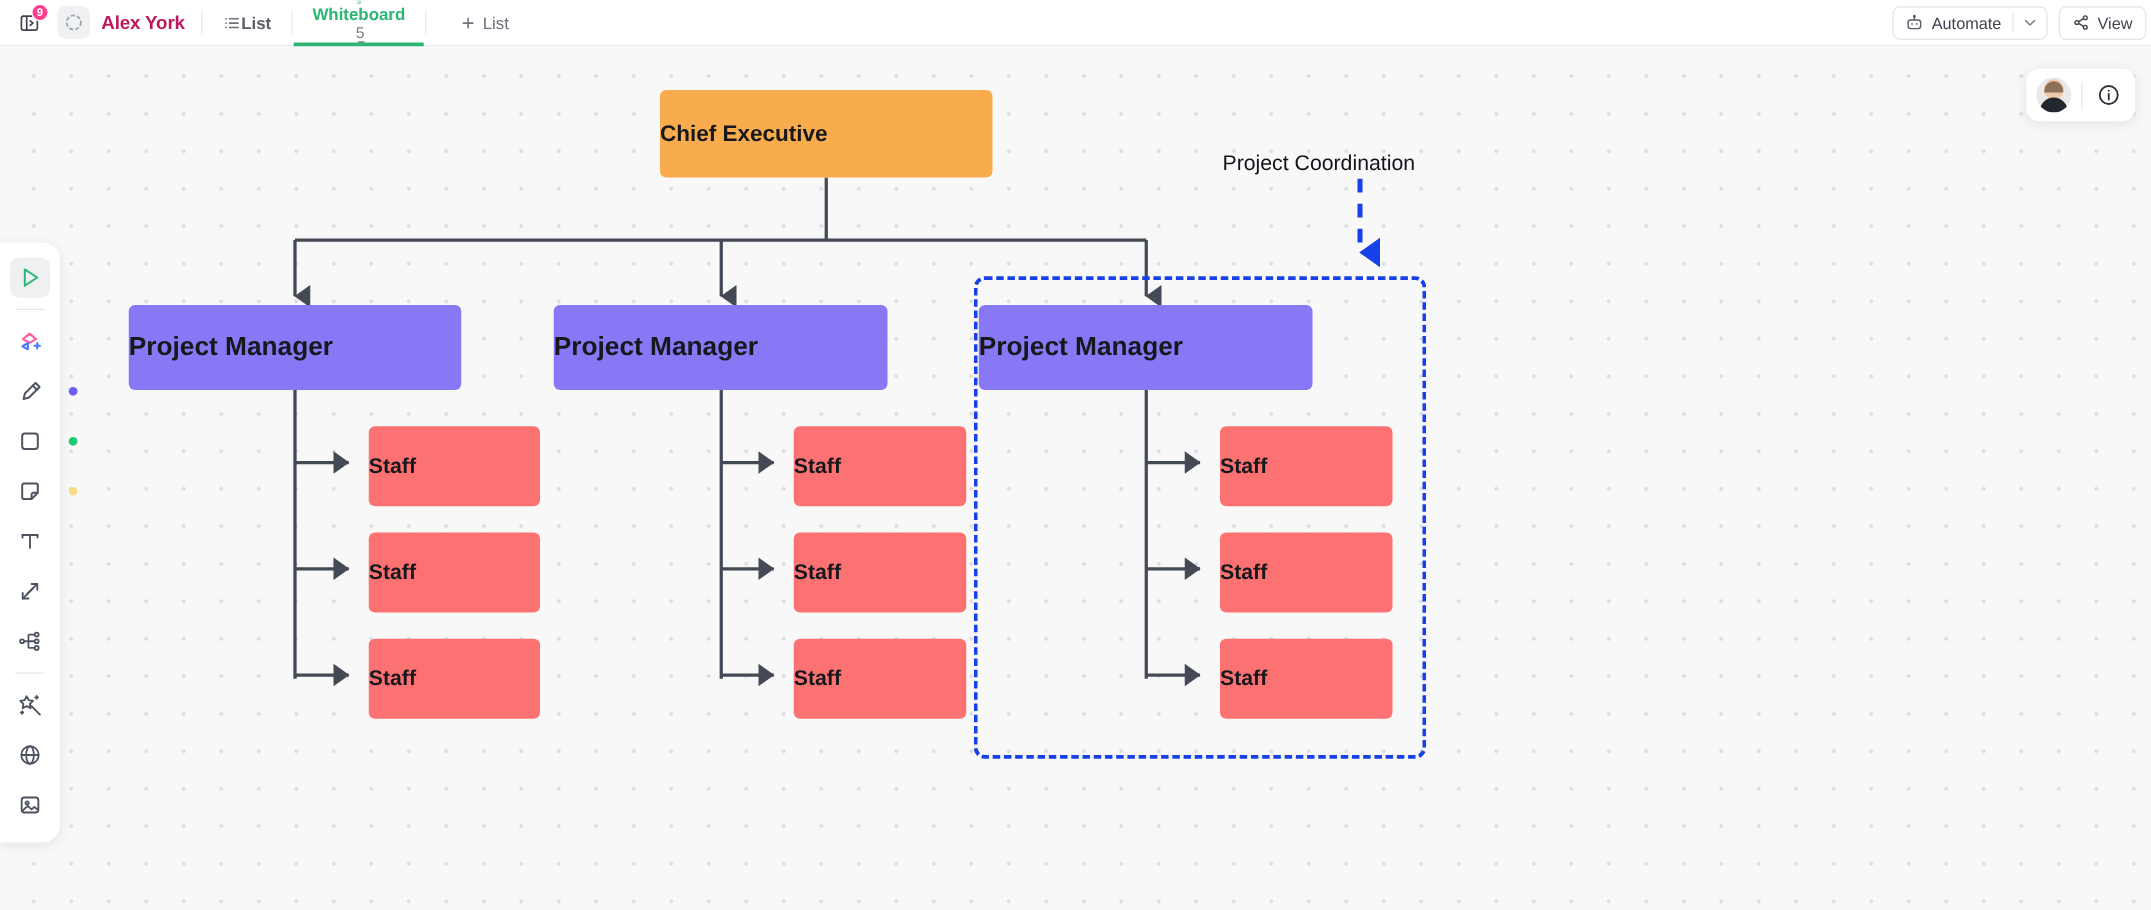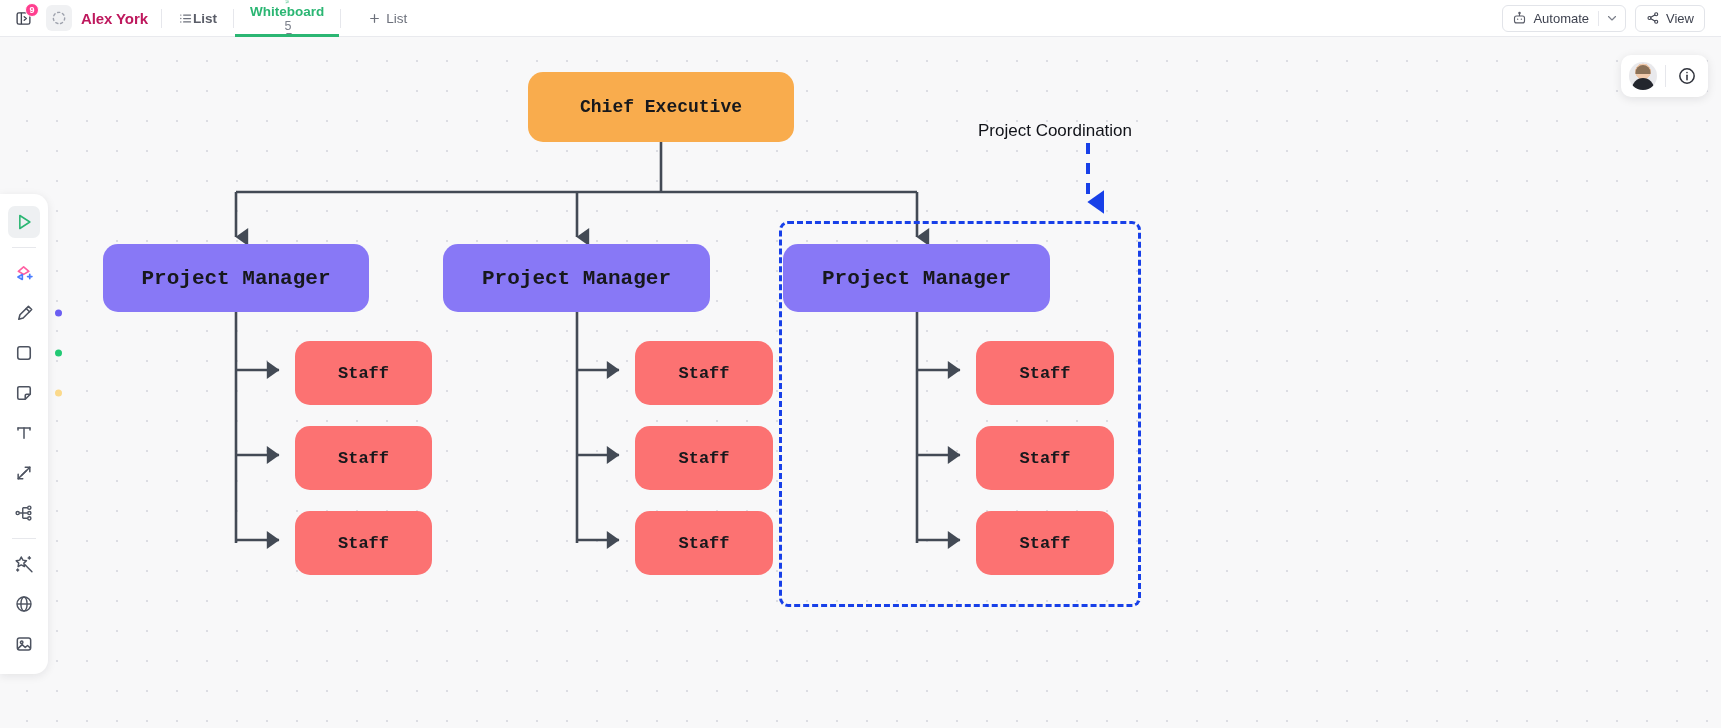--- a/index.html
+++ b/index.html
@@ -13,21 +13,21 @@
   
   .topbar {
     position: absolute; top: 0; left: 0;
     width: 1721px; height: 37px;
     background: #ffffff;
     border-bottom: 1px solid #e9eaee;
     display: flex; align-items: center;
     z-index: 40;
   }
   .tb-left { display: flex; align-items: center; height: 100%; padding-left: 10px; }
-  .tb-right { margin-left: auto; display: flex; align-items: center; padding-right: 16px; gap: 9px; }
+  .tb-right { margin-left: auto; display: flex; align-items: center; padding-right: 4px; gap: 9px; }
 
   .sidebar-toggle {
     position: relative;
     width: 26px; height: 26px;
     display: flex; align-items: center; justify-content: center;
     border-radius: 5px; cursor: pointer;
   }
   .badge {
     position: absolute; top: -2px; right: -3px;
     min-width: 14px; height: 14px; padding: 0 3px;
@@ -141,26 +141,25 @@
   .avatar-img::before {
     content:""; position:absolute; left:50%; top:3px; transform:translateX(-50%);
     width: 15px; height: 9px; border-radius: 8px 8px 0 0; background:#8a7158; z-index:2;
   }
   .panel-vline { width: 1px; height: 22px; background: #e6e7ec; }
   .info-btn { width: 26px; height: 26px; display:flex; align-items:center; justify-content:center; cursor:pointer; border-radius:6px; }
 
   
   .node {
     position: absolute;
-    display: flex; align-items: center; justify-content: center;
-    border-radius: 15px;
+    display: flex; align-items: center; 
+    border-radius: 5px;
     font-weight: 700; color: #17181c;
     cursor: pointer;
     user-select: none;
-    font-family: Liberation Mono, monospace;
   }
   .node-ceo   { font-size: 18px; }
   .node-pm    { font-size: 21px; font-weight: 600; }
   .node-staff { font-size: 17px; }
 
   .dashed-group {
     position: absolute;
     border: 3.5px dashed #1840e8;
     border-radius: 9px;
     pointer-events: none;

